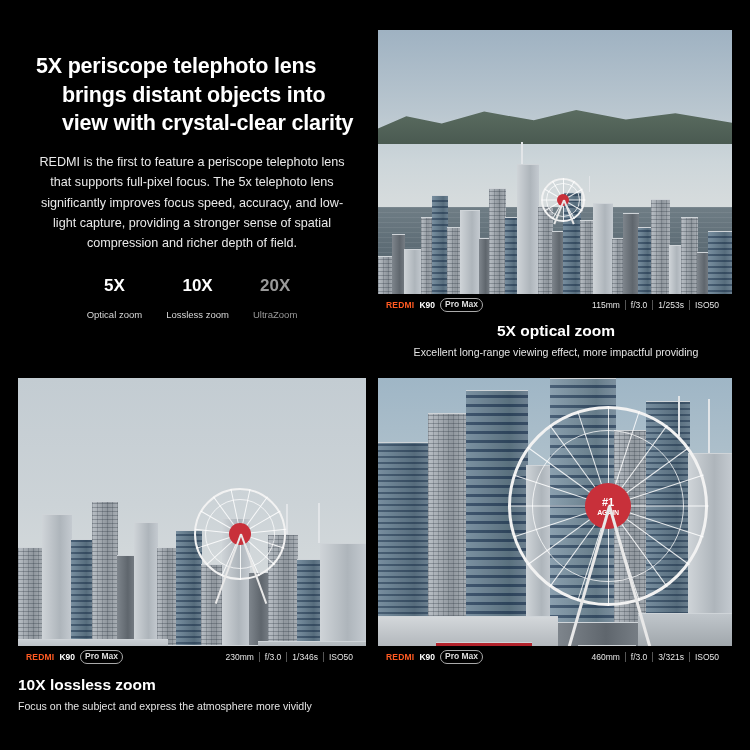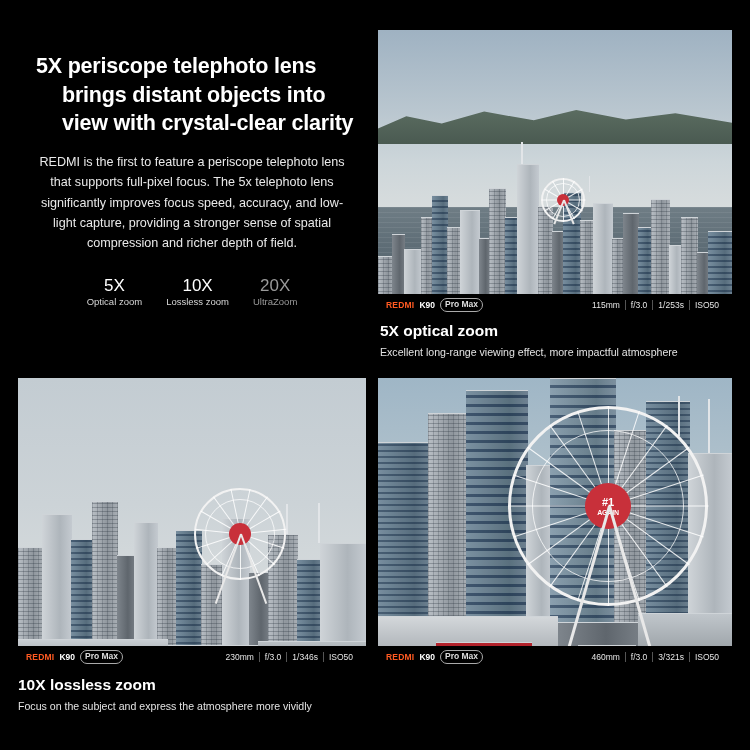--- a/index.html
+++ b/index.html
@@ -22,22 +22,22 @@
     text-indent: -26px;
   }
   .copy p.body {
     margin-top: 14px; font-size: 12.6px; line-height: 1.62; color: #e9e9e9;
     padding: 0 14px;
   }
   .zoomrow {
     margin-top: 22px; display: flex; justify-content: center; gap: 24px;
   }
   .zoomcell { text-align: center; }
-  .zoomcell .big { font-size: 17px; font-weight: 400; color: #fff; }
-  .zoomcell .sub { font-size: 9.5px; color: #d8d8d8; margin-top: 0; }
+  .zoomcell .big { font-size: 17px; font-weight: 700; color: #fff; }
+  .zoomcell .sub { font-size: 9.5px; color: #d8d8d8; margin-top: 13px; }
   .zoomcell.dim .big, .zoomcell.dim .sub { color: #9a9a9a; }
 
   
   .shot { position: absolute; background: #8b5cf6; }
   .shot .img {
     position: relative; width: 100%; height: 100%; overflow: hidden;
   }
 
   
   .sky {
@@ -227,23 +227,23 @@
         <div class="exif">
           <span>115mm</span>
           <span>f/3.0</span>
           <span>1/253s</span>
           <span>ISO50</span>
         </div>
       </div>
     </div>
   </div>
 
-  <div class="cap" style="left:380px; top:322px; width:352px;">
+  <div class="cap" style="left:380px; top:322px; width:352px;text-align:center;">
     <div class="h">5X optical zoom</div>
-    <div class="s">Excellent long-range viewing effect, more impactful atmosphere</div>
+    <div class="s">Excellent long-range viewing effect, more impactful providing</div>
   </div>
 
   <div class="shot" style="left:18px; top:378px; width:348px; height:290px;">
     <div class="img">
       <div class="sky" style="height:72%; background:linear-gradient(#c3ccd2 0%, #ccd3d7 60%, #d5dadc 100%);"></div>
       <div class="water" style="height:28%;"></div>
 
       <div class="skyline" style="height:72%;">
         <div class="bldg w" style="left:0;   width:26px;height:58%;"></div>
         <div class="bldg l" style="left:24px;width:30px;height:74%;"></div>

